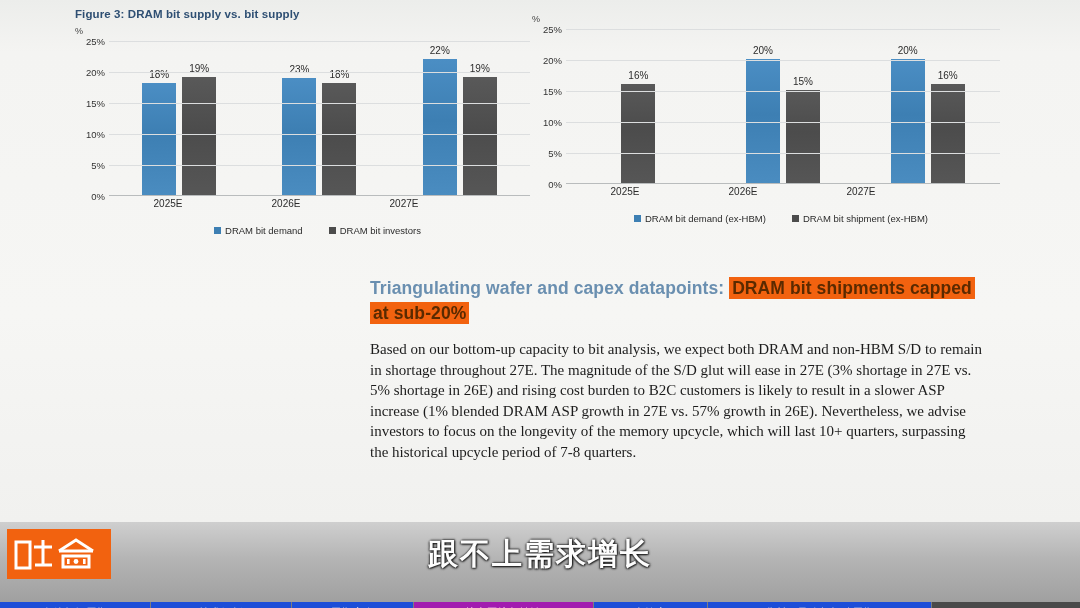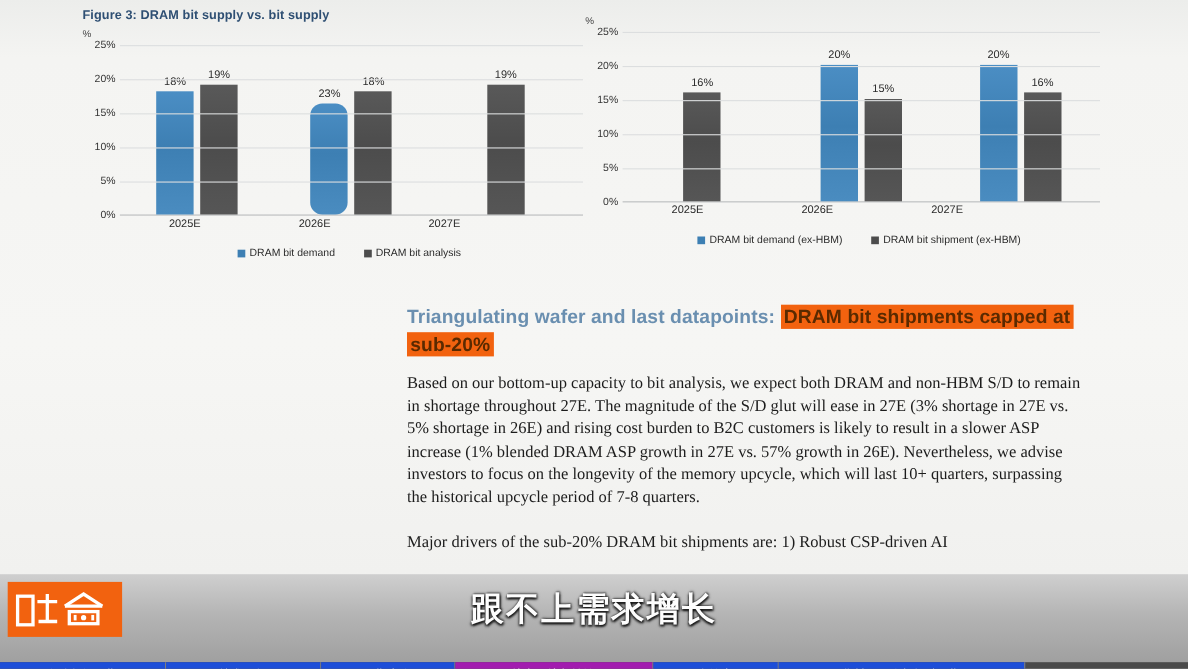--- a/index.html
+++ b/index.html
@@ -149,31 +149,36 @@
                 </div>
               </div>
               <div class="bar-wrap">
                 <div class="bar shipment" style="height: 117.8px;">
                   <span class="bar-label">19%</span>
                 </div>
               </div>
             </div>
             <div class="group">
               <div class="bar-wrap">
-                <div class="bar demand" style="height: 101px; border-radius: 11px;">
+                <div class="bar demand" style="height: 117px;">
                   <span class="bar-label">23%</span>
                 </div>
               </div>
               <div class="bar-wrap">
                 <div class="bar shipment" style="height: 111.6px;">
                   <span class="bar-label">18%</span>
                 </div>
               </div>
             </div>
             <div class="group">
+              <div class="bar-wrap">
+                <div class="bar demand" style="height: 136.4px;">
+                  <span class="bar-label">22%</span>
+                </div>
+              </div>
               <div class="bar-wrap">
                 <div class="bar shipment" style="height: 117.8px;">
                   <span class="bar-label">19%</span>
                 </div>
               </div>
             </div>
           </div>
       <div class="gridline" style="top: 124px;"></div>
           <div class="gridline" style="top: 93px;"></div>
           <div class="gridline" style="top: 62px;"></div>
@@ -186,21 +191,21 @@
           <div class="x-tick">2027E</div>
         </div>
     </div>
     <div class="legend">
         <div class="legend-item">
           <span class="swatch demand"></span>
           <span class="legend-label">DRAM bit demand</span>
         </div>
         <div class="legend-item">
           <span class="swatch shipment"></span>
-          <span class="legend-label">DRAM bit analysis</span>
+          <span class="legend-label">DRAM bit investors</span>
         </div>
       </div>
   </div>
 
   <div class="figure" id="fig4">
     <div class="fig-unit">%</div>
     <div class="plot">
       <div class="y-axis">
           <div class="y-tick" style="top: 155px;">0%</div>
           <div class="y-tick" style="top: 124px;">5%</div>
@@ -262,24 +267,23 @@
         </div>
         <div class="legend-item">
           <span class="swatch shipment"></span>
           <span class="legend-label">DRAM bit shipment (ex-HBM)</span>
         </div>
       </div>
   </div>
 
   <div id="textblock">
     <div class="headline">
-      <span>Triangulating wafer and last datapoints: </span><span class="hl-mark">DRAM bit shipments capped at sub-20%</span>
+      <span>Triangulating wafer and capex datapoints: </span><span class="hl-mark">DRAM bit shipments capped at sub-20%</span>
     </div>
     <p class="body-copy">Based on our bottom-up capacity to bit analysis, we expect both DRAM and non-HBM S/D to remain in shortage throughout 27E. The magnitude of the S/D glut will ease in 27E (3% shortage in 27E vs. 5% shortage in 26E) and rising cost burden to B2C customers is likely to result in a slower ASP increase (1% blended DRAM ASP growth in 27E vs. 57% growth in 26E). Nevertheless, we advise investors to focus on the longevity of the memory upcycle, which will last 10+ quarters, surpassing the historical upcycle period of 7-8 quarters.</p>
-    <p class="body-copy second">Major drivers of the sub-20% DRAM bit shipments are: 1) Robust CSP-driven AI</p>
   </div>
 </div>
 
 <div id="chrome">
 
   <div id="logo">
     <svg width="92" height="38" viewBox="0 0 92 38">
       <g fill="none" stroke="#ffffff" stroke-width="3">
         <rect x="3" y="7" width="14" height="26"></rect>
         <path d="M21 12 h18 M30 5 v26 M22 30 h17"></path>

